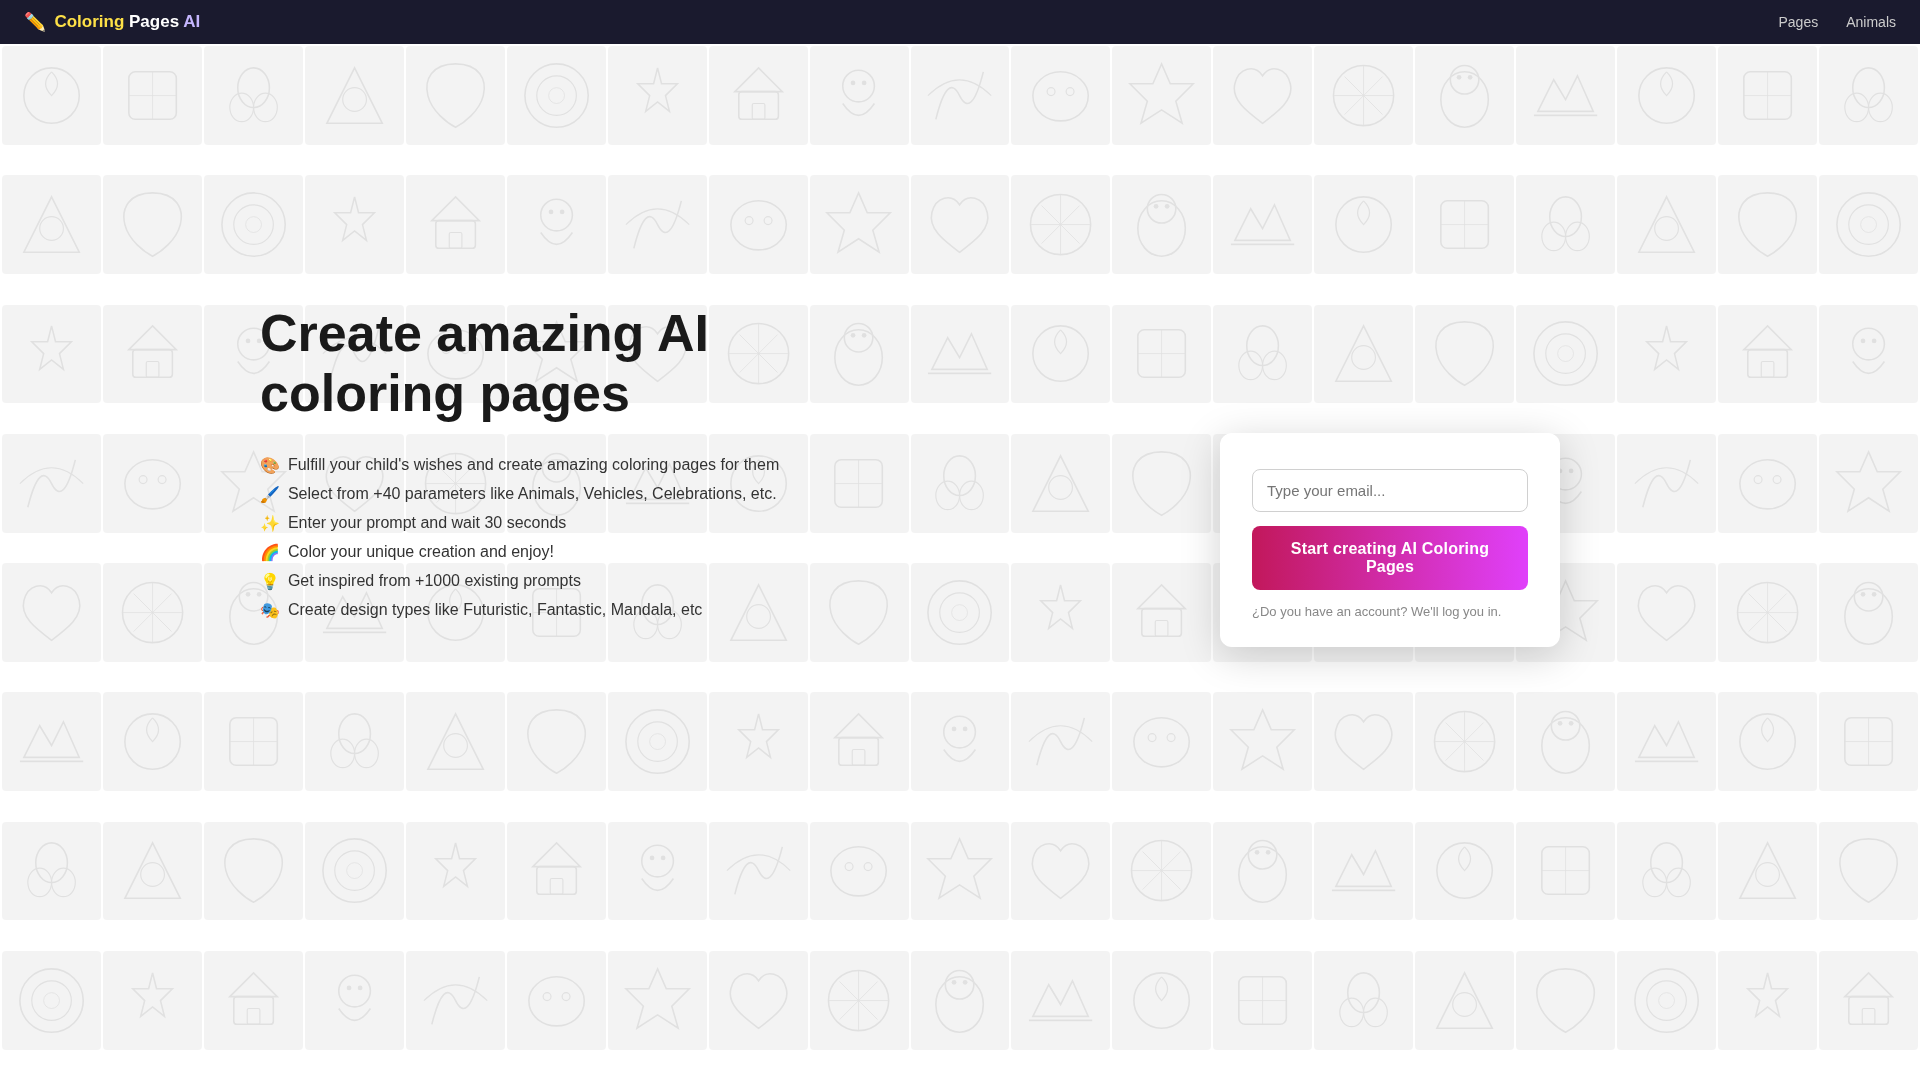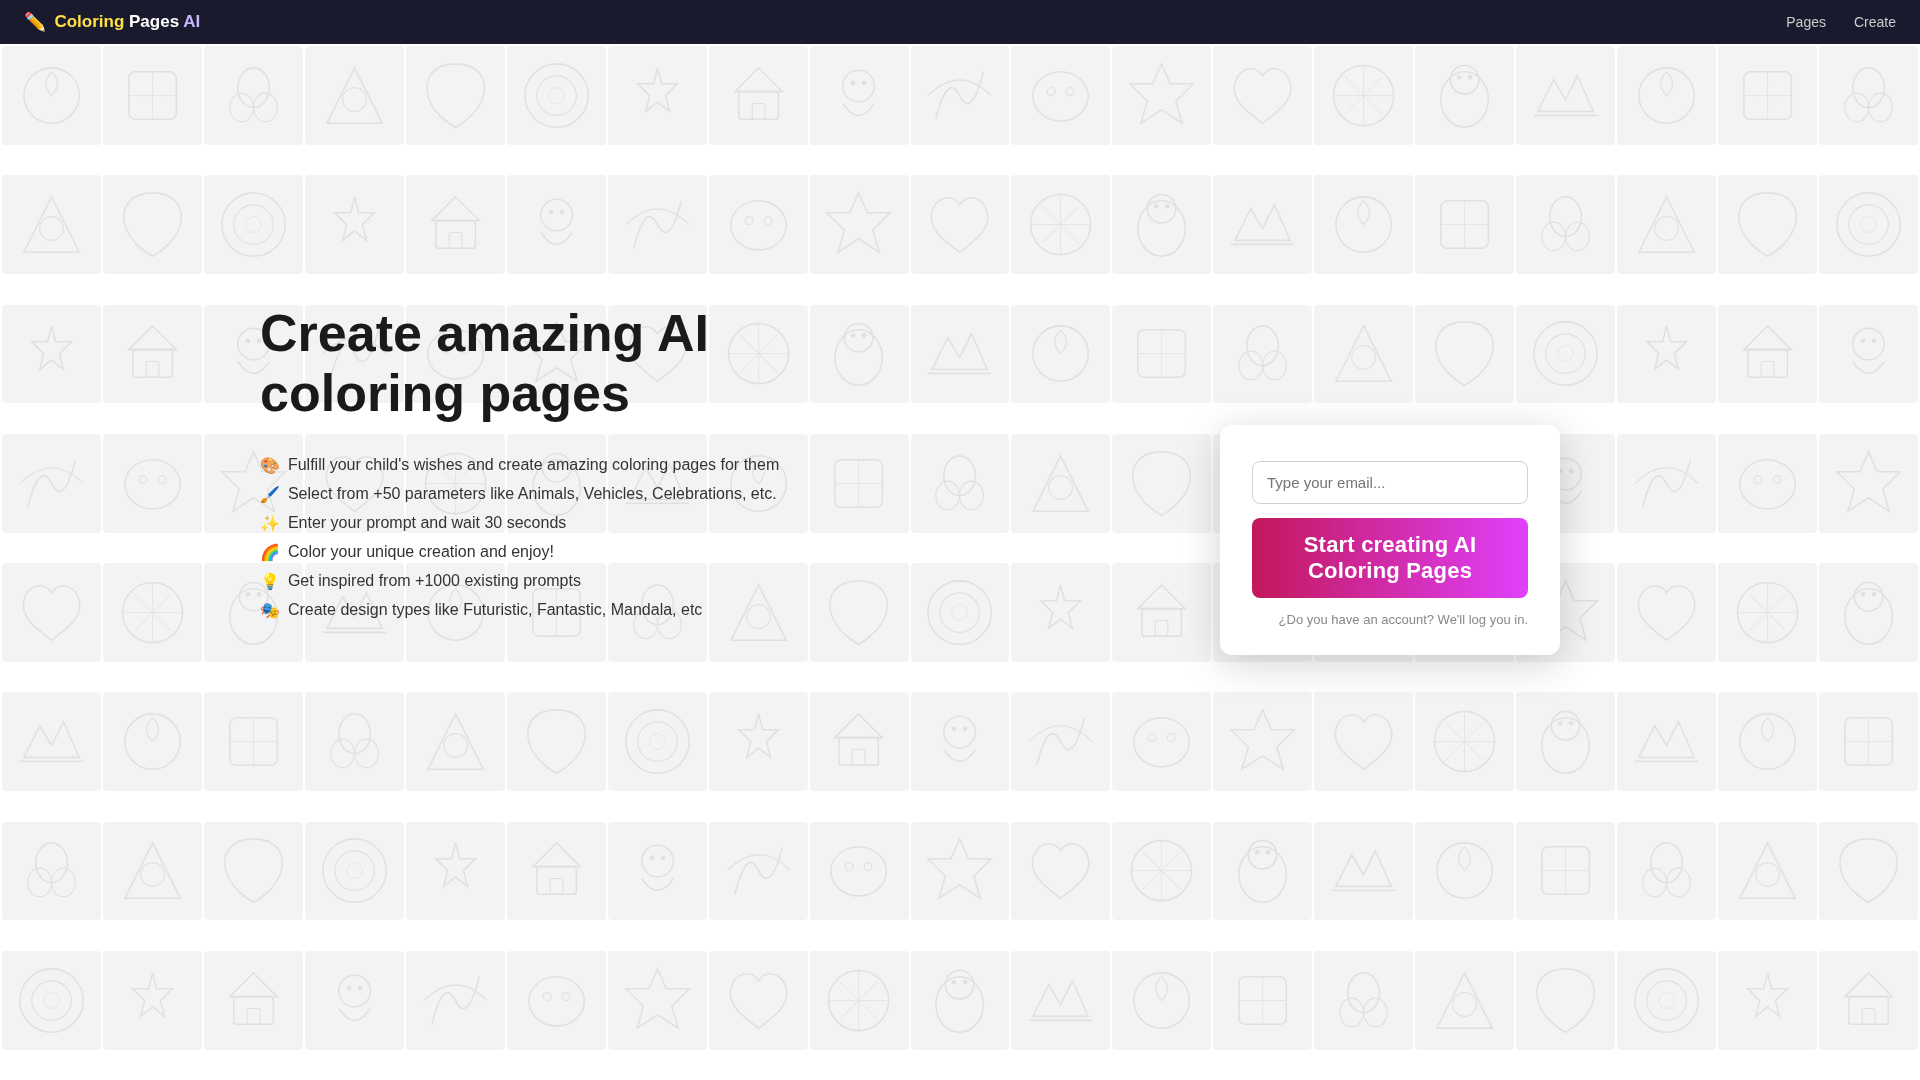--- a/index.html
+++ b/index.html
@@ -83,45 +83,45 @@
       outline: none;
       margin-bottom: 14px;
     }
     .cta-button {
       width: 100%;
       background: linear-gradient(90deg, #c2185b, #e040fb);
       color: #fff;
       border: none;
       border-radius: 8px;
       padding: 14px;
-      font-size: 22px;
+      font-size: 16px;
       font-weight: 600;
       cursor: pointer;
       letter-spacing: 0.2px;
       margin-bottom: 14px;
     }
     .login-hint {
-      text-align: right;
+      text-align: left;
       font-size: 13px;
       color: #888;
     }
   </style>
 </head>
 <body>
 
 <nav>
   <div class="nav-logo">
     <span class="nav-logo-icon">✏️</span>
     <span class="nav-logo-text">
       <span class="coloring">Coloring</span><span class="pages"> Pages</span><span class="ai"> AI</span>
     </span>
   </div>
   <div class="nav-links">
     <a class="nav-link">Pages</a>
-    <a class="nav-link">Create</a>
+    <a class="nav-link">Animals</a>
   </div>
 </nav>
 
 <div class="bg-grid" id="bg-grid">
     <div class="grid-cell">
       <svg viewBox="0 0 100 100" xmlns="http://www.w3.org/2000/svg">
         <circle cx="50" cy="50" r="35" fill="none" stroke="#aaa" stroke-width="2"></circle>
         <path d="M50 20 Q65 35 50 50 Q35 35 50 20" fill="none" stroke="#aaa" stroke-width="1.5"></path>
       </svg>
     </div>
@@ -1083,21 +1083,21 @@
 <div class="main-content">
   <div class="left-panel">
     <h1 class="hero-title">Create amazing AI coloring pages</h1>
     <ul class="hero-features" id="feature-list">
         <li>
           <span class="feature-emoji">🎨</span>
           <span>Fulfill your child's wishes and create amazing coloring pages for them</span>
         </li>
         <li>
           <span class="feature-emoji">🖌️</span>
-          <span>Select from +50 parameters like Animals, Vehicles, Celebrations, etc.</span>
+          <span>Select from +40 parameters like Animals, Vehicles, Celebrations, etc.</span>
         </li>
         <li>
           <span class="feature-emoji">✨</span>
           <span>Enter your prompt and wait 30 seconds</span>
         </li>
         <li>
           <span class="feature-emoji">🌈</span>
           <span>Color your unique creation and enjoy!</span>
         </li>
         <li>

